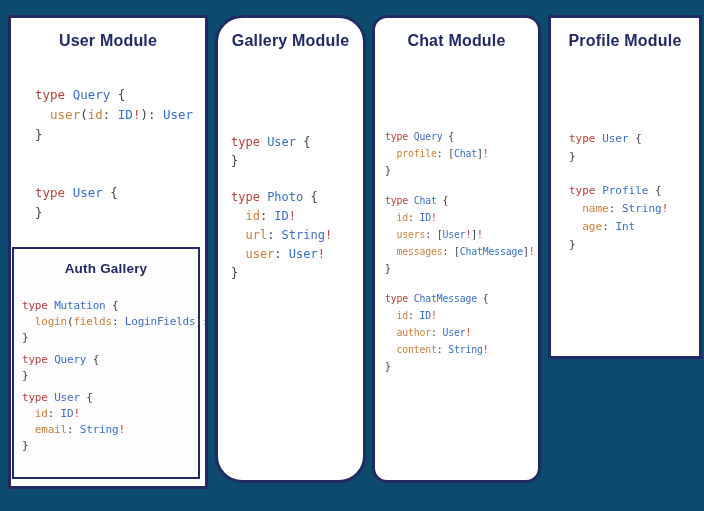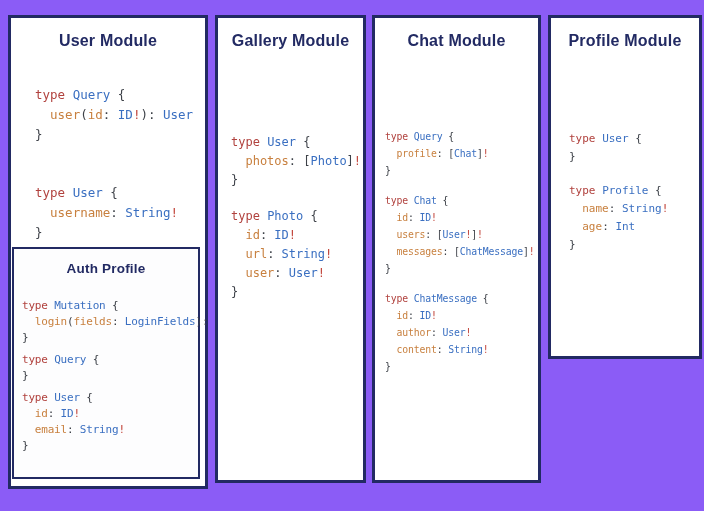--- a/index.html
+++ b/index.html
@@ -1,31 +1,31 @@
 <!DOCTYPE html>
 <html style="--navy: #222a63; --kw: #b1423e; --type: #3a6fc1; --field: #c8803f; --punc: #3d4148; --bang: #c2453b;"><head>
 <meta charset="utf-8">
 <style>
   :root{
     --navy:#222a63; --kw:#b1423e; --type:#3a6fc1; --field:#c8803f;
     --punc:#3d4148; --bang:#c2453b;
   }
   html,body{margin:0;padding:0;background:#ffffff;}
   .board{
-    position:relative; width:704px; height:511px; background:#8b5cf6;
+    position:relative; width:704px; height:511px; background:#0c4a6e;
     font-family:"Liberation Sans", sans-serif; overflow:hidden;
   }
   .panel{
     position:absolute; background:#ffffff; border:3px solid var(--navy);
     box-sizing:border-box;
   }
   #panel-user   { left:8px;   top:15px;  width:200px; height:474px; }
   #panel-auth   { left:12px;  top:247px; width:188px; height:232px; border-width:2px; background:#fdfdfe;}
-  #panel-gallery{ left:215px; top:15px;  width:151px; height:468px; }
-  #panel-chat   { left:372px; top:15px;  width:169px; height:468px; }
+  #panel-gallery{ left:215px; top:15px;  width:151px; height:468px;border-radius:27px; }
+  #panel-chat   { left:372px; top:15px;  width:169px; height:468px;border-radius:15px; }
   #panel-profile{ left:548px; top:15px;  width:154px; height:344px; }
 
   .panel-title{
     margin:14px 4px 0 4px; text-align:center; color:var(--navy);
     font-size:16px; font-weight:bold; letter-spacing:0.2px;
   }
   #panel-auth .panel-title{ margin-top:12px; font-size:13.5px; }
 
   .code-area{ box-sizing:border-box; }
   #panel-user    .code-area{ margin:35px 0 0 24px; }
@@ -52,37 +52,37 @@
 </style>
 </head>
 <body>
 
 <div class="board">
 
   <section class="panel" id="panel-user">
     <h2 class="panel-title">User Module</h2>
     <div class="code-area">
         <pre class="code"><div><span class="tk-k">type</span><span class="tk-p"> </span><span class="tk-t">Query</span><span class="tk-p"> {</span></div><div><span class="tk-f">  user</span><span class="tk-p">(</span><span class="tk-f">id</span><span class="tk-p">: </span><span class="tk-t">ID</span><span class="tk-b">!</span><span class="tk-p">): </span><span class="tk-t">User</span></div><div><span class="tk-p">}</span></div></pre>
-        <pre class="code"><div><span class="tk-k">type</span><span class="tk-p"> </span><span class="tk-t">User</span><span class="tk-p"> {</span></div><div><span class="tk-f">  username</span><span class="tk-p">: </span><span class="tk-t">String</span><span class="tk-b">!</span></div><div><span class="tk-p">}</span></div></pre>
+        <pre class="code"><div><span class="tk-k">type</span><span class="tk-p"> </span><span class="tk-t">User</span><span class="tk-p"> {</span></div><div><span class="tk-p">}</span></div></pre>
       </div>
   </section>
 
   <section class="panel" id="panel-auth">
-    <h2 class="panel-title">Auth Profile</h2>
+    <h2 class="panel-title">Auth Gallery</h2>
     <div class="code-area">
         <pre class="code"><div><span class="tk-k">type</span><span class="tk-p"> </span><span class="tk-t">Mutation</span><span class="tk-p"> {</span></div><div><span class="tk-f">  login</span><span class="tk-p">(</span><span class="tk-f">fields</span><span class="tk-p">: </span><span class="tk-t">LoginFields</span><span class="tk-p">): </span><span class="tk-t">User</span></div><div><span class="tk-p">}</span></div></pre>
         <pre class="code"><div><span class="tk-k">type</span><span class="tk-p"> </span><span class="tk-t">Query</span><span class="tk-p"> {</span></div><div><span class="tk-p">}</span></div></pre>
         <pre class="code"><div><span class="tk-k">type</span><span class="tk-p"> </span><span class="tk-t">User</span><span class="tk-p"> {</span></div><div><span class="tk-f">  id</span><span class="tk-p">: </span><span class="tk-t">ID</span><span class="tk-b">!</span></div><div><span class="tk-f">  email</span><span class="tk-p">: </span><span class="tk-t">String</span><span class="tk-b">!</span></div><div><span class="tk-p">}</span></div></pre>
       </div>
   </section>
 
   <section class="panel" id="panel-gallery">
     <h2 class="panel-title">Gallery Module</h2>
     <div class="code-area">
-        <pre class="code"><div><span class="tk-k">type</span><span class="tk-p"> </span><span class="tk-t">User</span><span class="tk-p"> {</span></div><div><span class="tk-f">  photos</span><span class="tk-p">: </span><span class="tk-p">[</span><span class="tk-t">Photo</span><span class="tk-p">]</span><span class="tk-b">!</span></div><div><span class="tk-p">}</span></div></pre>
+        <pre class="code"><div><span class="tk-k">type</span><span class="tk-p"> </span><span class="tk-t">User</span><span class="tk-p"> {</span></div><div><span class="tk-p">}</span></div></pre>
         <pre class="code"><div><span class="tk-k">type</span><span class="tk-p"> </span><span class="tk-t">Photo</span><span class="tk-p"> {</span></div><div><span class="tk-f">  id</span><span class="tk-p">: </span><span class="tk-t">ID</span><span class="tk-b">!</span></div><div><span class="tk-f">  url</span><span class="tk-p">: </span><span class="tk-t">String</span><span class="tk-b">!</span></div><div><span class="tk-f">  user</span><span class="tk-p">: </span><span class="tk-t">User</span><span class="tk-b">!</span></div><div><span class="tk-p">}</span></div></pre>
       </div>
   </section>
 
   <section class="panel" id="panel-chat">
     <h2 class="panel-title">Chat Module</h2>
     <div class="code-area">
         <pre class="code"><div><span class="tk-k">type</span><span class="tk-p"> </span><span class="tk-t">Query</span><span class="tk-p"> {</span></div><div><span class="tk-f">  profile</span><span class="tk-p">: </span><span class="tk-p">[</span><span class="tk-t">Chat</span><span class="tk-p">]</span><span class="tk-b">!</span></div><div><span class="tk-p">}</span></div></pre>
         <pre class="code"><div><span class="tk-k">type</span><span class="tk-p"> </span><span class="tk-t">Chat</span><span class="tk-p"> {</span></div><div><span class="tk-f">  id</span><span class="tk-p">: </span><span class="tk-t">ID</span><span class="tk-b">!</span></div><div><span class="tk-f">  users</span><span class="tk-p">: </span><span class="tk-p">[</span><span class="tk-t">User</span><span class="tk-b">!</span><span class="tk-p">]</span><span class="tk-b">!</span></div><div><span class="tk-f">  messages</span><span class="tk-p">: </span><span class="tk-p">[</span><span class="tk-t">ChatMessage</span><span class="tk-p">]</span><span class="tk-b">!</span></div><div><span class="tk-p">}</span></div></pre>
         <pre class="code"><div><span class="tk-k">type</span><span class="tk-p"> </span><span class="tk-t">ChatMessage</span><span class="tk-p"> {</span></div><div><span class="tk-f">  id</span><span class="tk-p">: </span><span class="tk-t">ID</span><span class="tk-b">!</span></div><div><span class="tk-f">  author</span><span class="tk-p">: </span><span class="tk-t">User</span><span class="tk-b">!</span></div><div><span class="tk-f">  content</span><span class="tk-p">: </span><span class="tk-t">String</span><span class="tk-b">!</span></div><div><span class="tk-p">}</span></div></pre>

